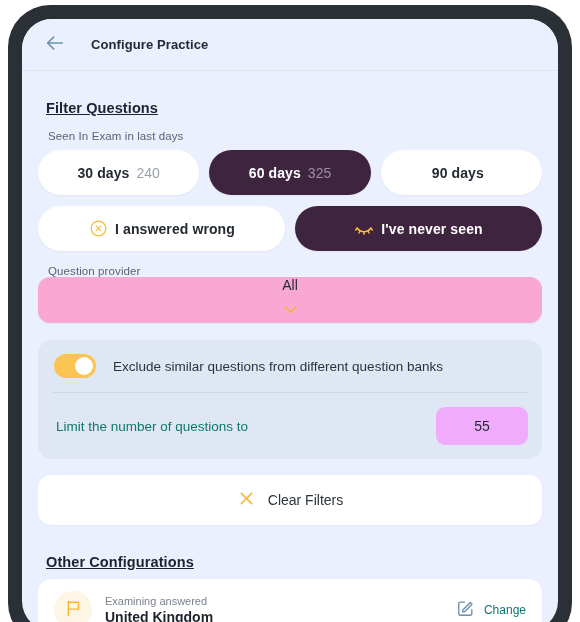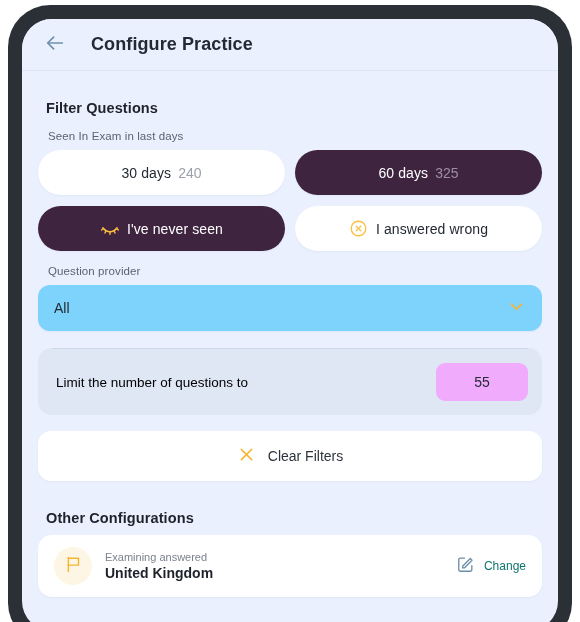--- a/index.html
+++ b/index.html
@@ -49,38 +49,39 @@
   .back-btn {
     width: 30px;
     height: 30px;
     display: flex;
     align-items: center;
     justify-content: center;
     cursor: pointer;
     flex: 0 0 auto;
   }
   .page-title {
-    font-size: 18px;
+    font-size: 13px;
     font-weight: 600;
     color: #232a33;
     margin-left: 21px;
     letter-spacing: .1px;
   }
 
   
   .content {
     padding: 0 16px;
     box-sizing: border-box;
   }
   .section-title {
     font-size: 14.5px;
     font-weight: bold;
     color: #1d222b;
     margin: 29px 0 0 8px;
     letter-spacing: .1px;
+    text-decoration: underline;
   }
   .field-label {
     font-size: 11.5px;
     color: #5c6470;
     margin: 14px 0 0 10px;
     letter-spacing: .1px;
   }
 
   
   .chip-row {
@@ -100,21 +101,21 @@
     cursor: pointer;
     box-shadow: 0 1px 2px rgba(40,60,110,.05);
     box-sizing: border-box;
   }
   .chip.selected {
     background: #3f2440;
   }
   .chip-label {
     font-size: 14px;
     color: #232a33;
-    font-weight: 400;
+    font-weight: 700;
     letter-spacing: .1px;
   }
   .chip.selected .chip-label { color: #ffffff; }
   .chip-count {
     font-size: 14px;
     color: #9aa1ac;
     font-weight: 400;
   }
   .chip.selected .chip-count { color: #9d8fa0; }
 
@@ -124,30 +125,30 @@
     display: flex;
     align-items: center;
     justify-content: center;
     width: 20px;
     height: 20px;
     flex: 0 0 auto;
   }
 
   
   .select {
-    margin-top: 8px;
     height: 46px;
-    background: #7dd3fc;
+    background: #f9a8d4;
     border-radius: 12px;
     display: flex;
     align-items: center;
     padding: 0 16px;
     cursor: pointer;
     box-shadow: 0 1px 2px rgba(40,60,110,.05);
     box-sizing: border-box;
+    flex-direction: column;
   }
   .select-value {
     flex: 1;
     font-size: 14px;
     color: #232a33;
   }
 
   
   .panel {
     margin-top: 17px;
@@ -183,21 +184,21 @@
   }
   .switch-text {
     margin-left: 17px;
     font-size: 13.5px;
     color: #2c333d;
     line-height: 19px;
   }
   .limit-label {
     flex: 1;
     font-size: 13.5px;
-    color: #000000;
+    color: #0f766e;
     padding-left: 4px;
   }
   .limit-input {
     width: 92px;
     height: 38px;
     background: #f0abfc;
     border-radius: 9px;
     display: flex;
     align-items: center;
     justify-content: center;
@@ -302,60 +303,70 @@
 
       <div class="chip-row">
         <div class="chip">
           <span class="chip-label">30 days</span>
           <span class="chip-count">240</span>
         </div>
         <div class="chip selected">
           <span class="chip-label">60 days</span>
           <span class="chip-count">325</span>
         </div>
+        <div class="chip">
+          <span class="chip-label">90 days</span>
+          <span class="chip-count"></span>
+        </div>
       </div>
 
       <div class="chip-row two">
+        <div class="chip">
+          <span class="chip-icon">
+            <svg width="19" height="19" viewBox="0 0 24 24" fill="none" stroke="#fbbf3f" stroke-width="1.7" stroke-linecap="round">
+              <circle cx="12" cy="12" r="9.2"></circle>
+              <line x1="9" y1="9" x2="15" y2="15"></line>
+              <line x1="15" y1="9" x2="9" y2="15"></line>
+            </svg>
+          </span>
+          <span class="chip-label">I answered wrong</span>
+        </div>
         <div class="chip selected">
           <span class="chip-icon">
             <svg width="20" height="20" viewBox="0 0 24 24" fill="none" stroke="#fbbf3f" stroke-width="1.7" stroke-linecap="round">
               <path d="M3.5 10.5c2.3 3.2 5.2 4.8 8.5 4.8s6.2-1.6 8.5-4.8"></path>
               <line x1="12" y1="15.3" x2="12" y2="18.2"></line>
               <line x1="7.1" y1="14.2" x2="6" y2="16.8"></line>
               <line x1="16.9" y1="14.2" x2="18" y2="16.8"></line>
               <line x1="3.9" y1="11.3" x2="2" y2="13.3"></line>
               <line x1="20.1" y1="11.3" x2="22" y2="13.3"></line>
             </svg>
           </span>
           <span class="chip-label">I've never seen</span>
         </div>
-        <div class="chip">
-          <span class="chip-icon">
-            <svg width="19" height="19" viewBox="0 0 24 24" fill="none" stroke="#fbbf3f" stroke-width="1.7" stroke-linecap="round">
-              <circle cx="12" cy="12" r="9.2"></circle>
-              <line x1="9" y1="9" x2="15" y2="15"></line>
-              <line x1="15" y1="9" x2="9" y2="15"></line>
-            </svg>
-          </span>
-          <span class="chip-label">I answered wrong</span>
-        </div>
       </div>
 
       <div class="field-label">Question provider</div>
 
       <div class="select">
         <span class="select-value">All</span>
         <span>
           <svg width="19" height="19" viewBox="0 0 24 24" fill="none" stroke="#f5b533" stroke-width="2.1" stroke-linecap="round" stroke-linejoin="round">
             <polyline points="5.5,9 12,15.5 18.5,9"></polyline>
           </svg>
         </span>
       </div>
 
       <div class="panel">
+        <div class="panel-row">
+          <div class="switch">
+            <div class="knob"></div>
+          </div>
+          <div class="switch-text">Exclude similar questions from different question banks</div>
+        </div>
         <div class="panel-row divider">
           <div class="limit-label">Limit the number of questions to</div>
           <div class="limit-input">55</div>
         </div>
       </div>
 
       <div class="clear-btn">
         <span>
           <svg width="19" height="19" viewBox="0 0 24 24" fill="none" stroke="#f5b533" stroke-width="1.9" stroke-linecap="round">
             <line x1="5.5" y1="5.5" x2="18.5" y2="18.5"></line>

